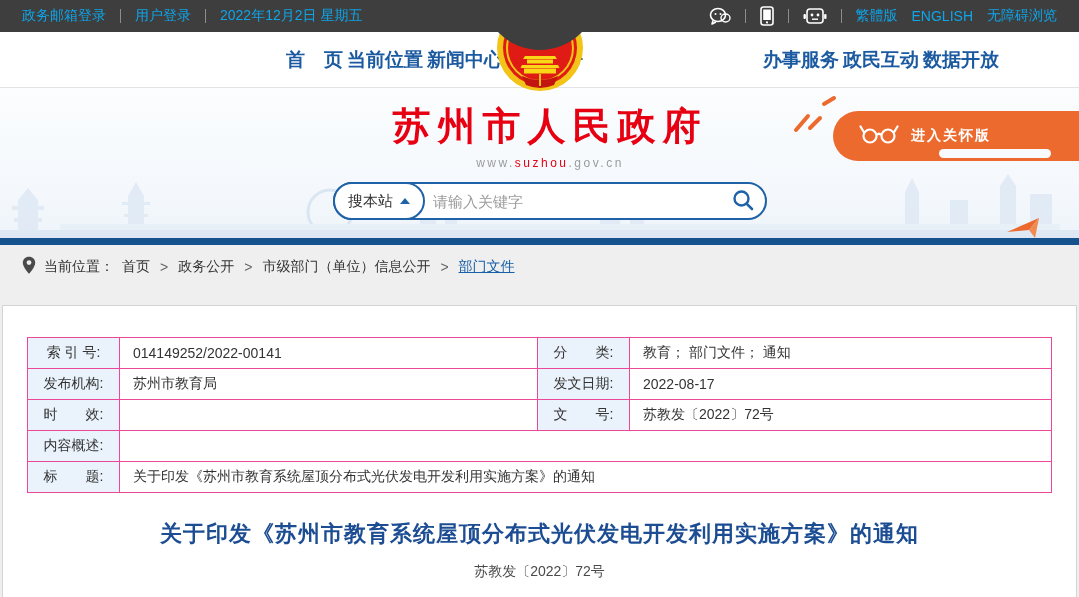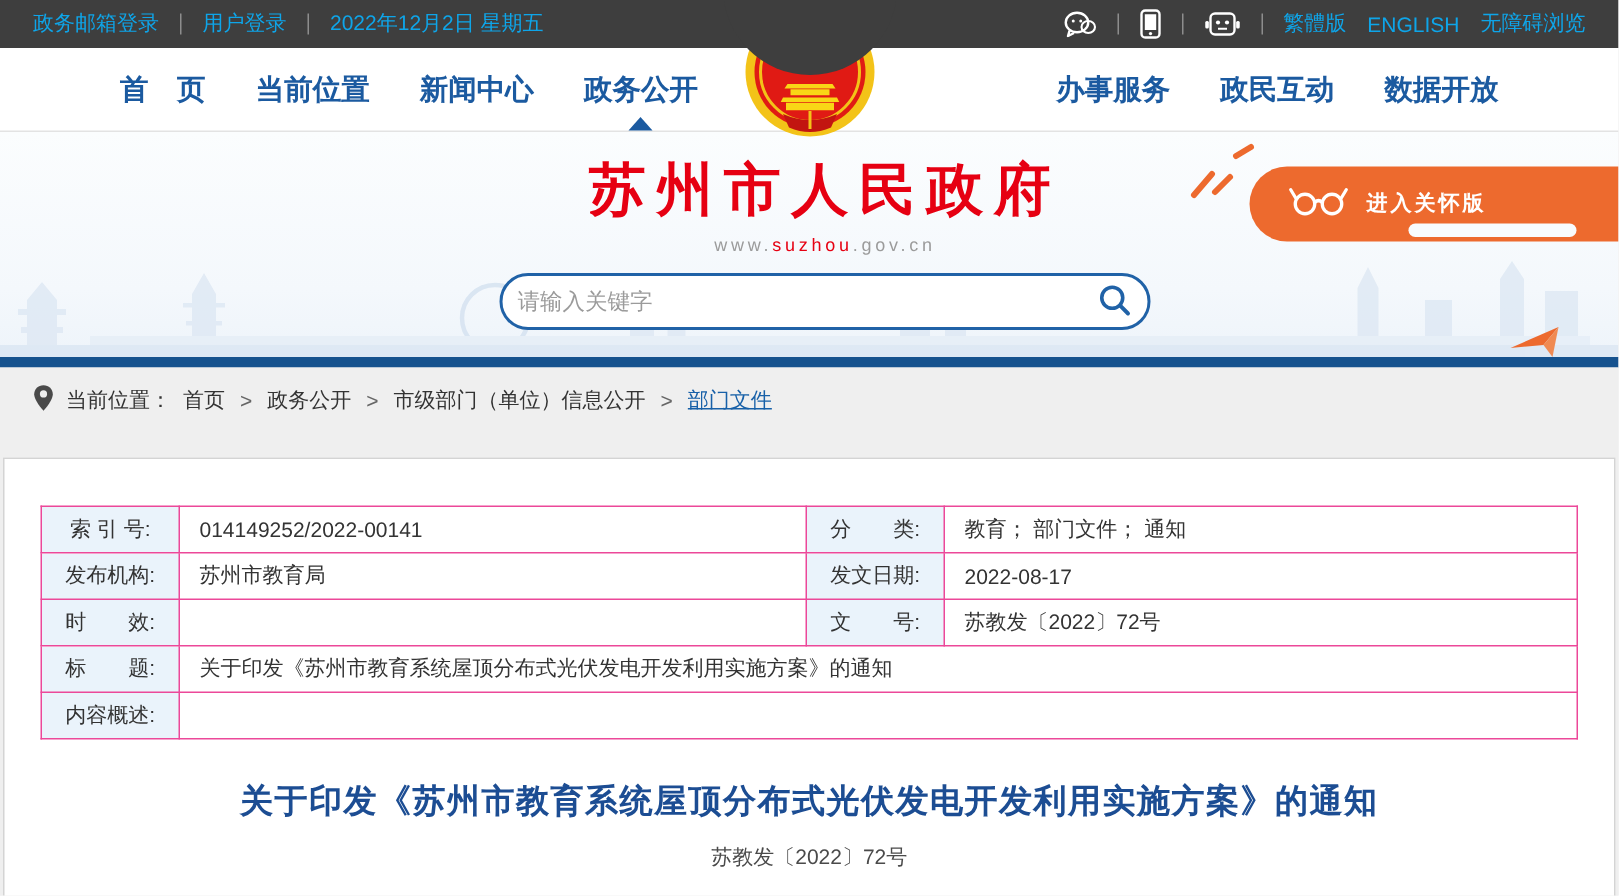--- a/index.html
+++ b/index.html
@@ -14,21 +14,21 @@
   .tb-divider { width:1px; height:14px; background:#8d8d8d; }
   .tb-link { color:#0ea5e9; cursor:pointer; white-space:nowrap; }
   .tb-icon { display:flex; align-items:center; cursor:pointer; }
   .emblem-bump { position:absolute; left:50%; top:-66px; transform:translateX(-50%);
     width:116px; height:116px; border-radius:50%; background:#3e3e3e; z-index:1; }
 
   
   .navbar { position:relative; height:56px; background:#ffffff;
     border-bottom:1px solid #e3e3e3; display:flex; align-items:center;
     padding:0 78px; z-index:10; }
-  .nav-group { display:flex; flex:1; justify-content:space-between; align-items:center; }
+  .nav-group { display:flex; flex:1; justify-content:flex-end; align-items:center; }
   .nav-spacer { width:176px; }
   .nav-item { position:relative; color:#1b5aa0; font-size:19px; font-weight:bold;
     cursor:pointer; white-space:nowrap; padding:14px 2px; }
   .nav-caret { position:absolute; bottom:0; left:50%; transform:translateX(-50%);
     width:0; height:0; border-left:8px solid transparent; border-right:8px solid transparent;
     border-bottom:9px solid #1b5aa0; }
   .emblem-wrap { position:absolute; left:50%; top:-28px; transform:translateX(-50%);
     width:88px; height:92px; z-index:30; }
 
   
@@ -185,20 +185,24 @@
       <rect x="1030" y="28" width="22" height="44"></rect>
       <rect x="0" y="64" width="1079" height="8" fill="#dce7f3"></rect>
       <rect x="60" y="58" width="1000" height="6" fill="#e6eef7"></rect>
     </g>
   </svg>
 
   <div class="banner-inner">
     <div class="site-title">苏州市人民政府</div>
     <div class="site-url"><span>www.</span><span class="hl">suzhou</span><span>.gov.cn</span></div>
     <div class="search-bar">
+      <div class="search-scope">
+        <span>搜本站</span>
+        <span class="caret-up"></span>
+      </div>
       <input class="search-input" value="" placeholder="请输入关键字" style="">
       <button class="search-btn">
         <span>
           <svg width="24" height="24" viewBox="0 0 24 24">
               <circle cx="10.5" cy="10.5" r="7" fill="none" stroke="#2062a7" stroke-width="2.4"></circle>
               <line x1="15.8" y1="15.8" x2="21" y2="21" stroke="#2062a7" stroke-width="2.6" stroke-linecap="round"></line>
             </svg>
         </span>
       </button>
     </div>
@@ -269,27 +273,27 @@
         <td class="t-label">发文日期:</td>
         <td>2022-08-17</td>
       </tr>
       <tr>
         <td class="t-label">时　　效:</td>
         <td></td>
         <td class="t-label">文　　号:</td>
         <td>苏教发〔2022〕72号</td>
       </tr>
       <tr>
+        <td class="t-label">内容概述:</td>
+        <td colspan="3"></td>
+      </tr>
+      <tr>
         <td class="t-label">标　　题:</td>
         <td colspan="3">关于印发《苏州市教育系统屋顶分布式光伏发电开发利用实施方案》的通知</td>
       </tr>
-      <tr>
-        <td class="t-label">内容概述:</td>
-        <td colspan="3"></td>
-      </tr>
     </tbody>
       </table>
 
     <div class="article-title">关于印发《苏州市教育系统屋顶分布式光伏发电开发利用实施方案》的通知</div>
     <div class="doc-number">苏教发〔2022〕72号</div>
 
   </div>
 </div>
 
 </body></html>

